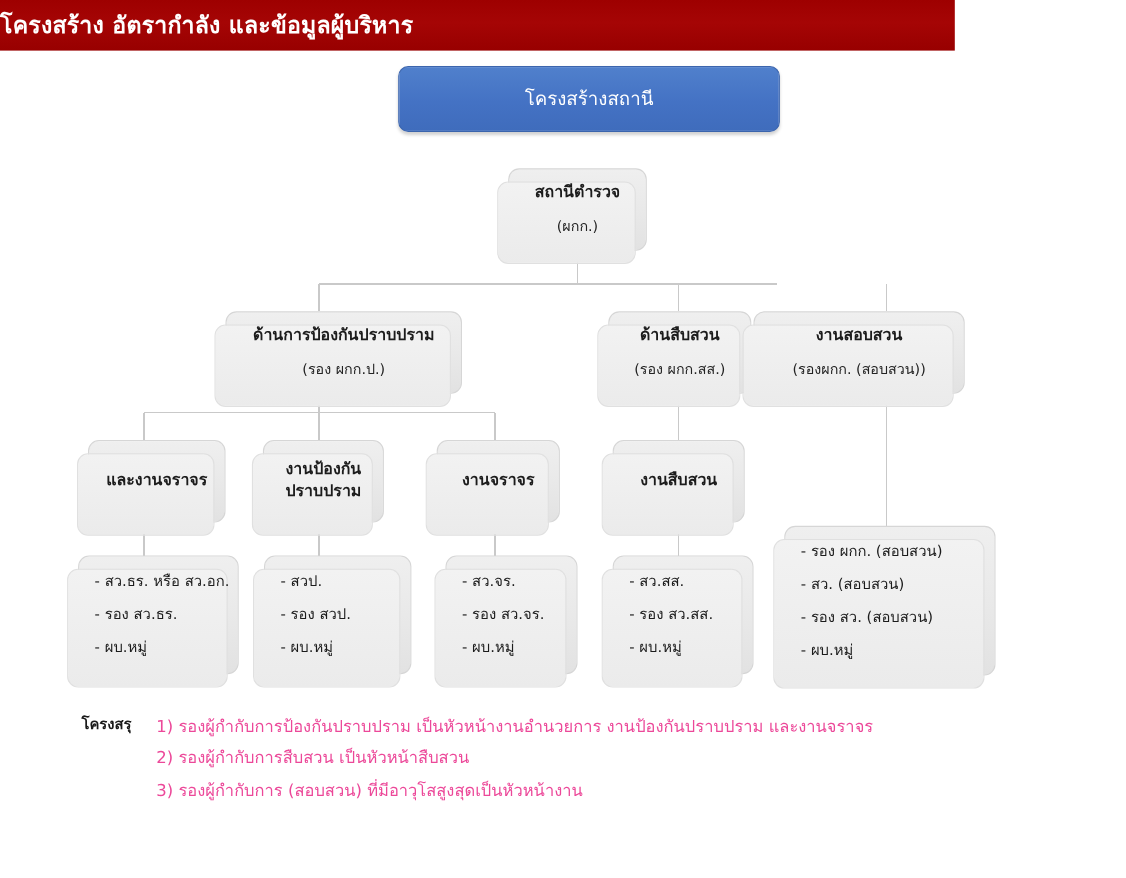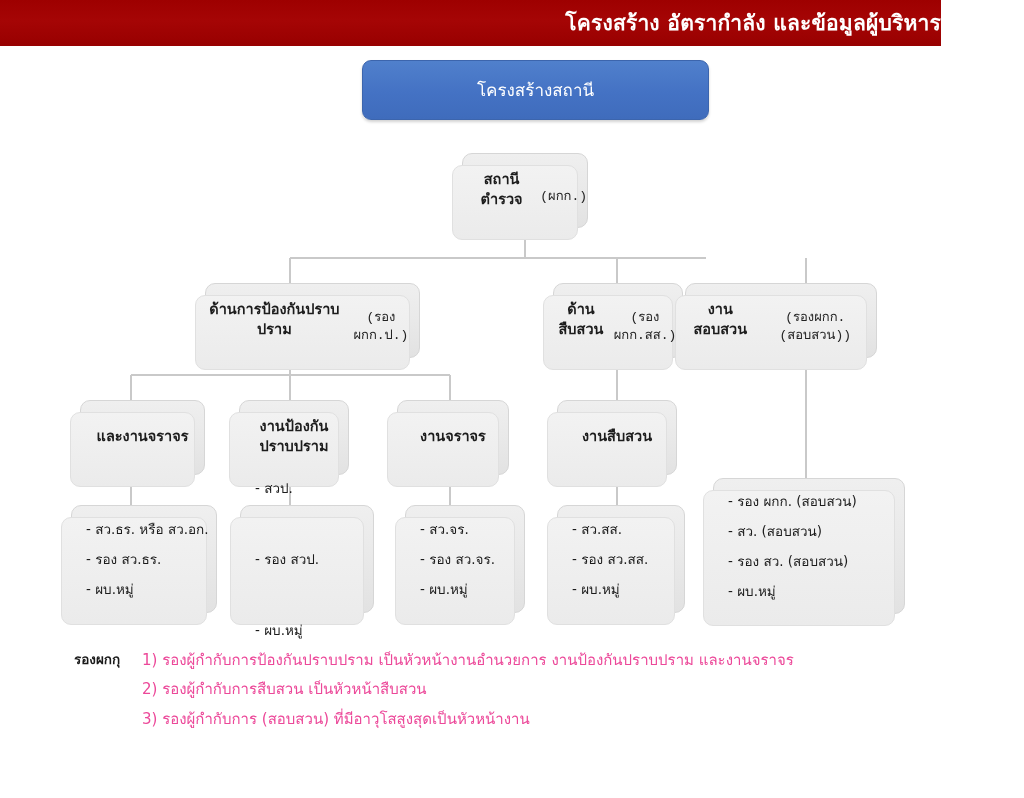--- a/index.html
+++ b/index.html
@@ -15,26 +15,26 @@
     overflow: hidden;
     font-family: "DejaVu Sans", "Liberation Sans", sans-serif;
     color: #1a1a1a;
   }
 
   
   .banner {
     position: absolute;
     left: 0;
     top: 0;
-    width: 941px;
+    width: 868px;
     height: 46px;
     background: linear-gradient(180deg, #9e0000 0%, #a50505 45%, #980000 100%);
     display: flex;
     align-items: center;
-    justify-content: flex-end;
+    justify-content: flex-start;
   }
   .banner-title {
     color: #ffffff;
     font-size: 21px;
     font-weight: bold;
     letter-spacing: 0.2px;
     line-height: 1;
     white-space: nowrap;
   }
 
@@ -78,27 +78,26 @@
   }
 
   
   .node {
     position: absolute;
     box-sizing: border-box;
     border-radius: 10px;
     background: linear-gradient(180deg, #efefef 0%, #e9e9e9 50%, #e2e2e2 100%);
     border: 1px solid #d6d6d6;
     display: flex;
-    flex-direction: row;
+    flex-direction: column;
     align-items: center;
     justify-content: center;
     text-align: center;
     z-index: 2;
     cursor: pointer;
-    font-family: Liberation Mono, monospace;
   }
   .node::before {
     
     content: "";
     position: absolute;
     left: -11px;
     top: 11px;
     width: 100%;
     height: 100%;
     border-radius: 10px;
@@ -263,21 +262,21 @@
   <div class="node" style="left:557px; top:400px; width:120px; height:75px;">
     <div class="title">งานสืบสวน</div>
   </div>
 
   <div class="leaf" style="left:71px; top:505px; width:146px; height:108px;">
     <div class="row">- สว.ธร. หรือ สว.อก.</div>
     <div class="row">- รอง สว.ธร.</div>
     <div class="row">- ผบ.หมู่</div>
   </div>
 
-  <div class="leaf" style="left:240px; top:505px; width:134px; height:108px;gap:41px;">
+  <div class="leaf" style="left:240px; top:505px; width:134px; height:108px;">
     <div class="row">- สวป.</div>
     <div class="row">- รอง สวป.</div>
     <div class="row">- ผบ.หมู่</div>
   </div>
 
   <div class="leaf" style="left:405px; top:505px; width:120px; height:108px;">
     <div class="row">- สว.จร.</div>
     <div class="row">- รอง สว.จร.</div>
     <div class="row">- ผบ.หมู่</div>
   </div>
@@ -292,21 +291,21 @@
     <div class="row">- รอง ผกก. (สอบสวน)</div>
     <div class="row">- สว. (สอบสวน)</div>
     <div class="row">- รอง สว. (สอบสวน)</div>
     <div class="row">- ผบ.หมู่</div>
   </div>
 
 </div>
 
 <div class="notes">
   <div class="notes-row">
-    <div class="notes-label">รองผกกุ</div>
+    <div class="notes-label">โครงสรุ</div>
     <div class="notes-text">1) รองผู้กำกับการป้องกันปราบปราม เป็นหัวหน้างานอำนวยการ งานป้องกันปราบปราม และงานจราจร</div>
   </div>
   <div class="notes-row">
     <div class="notes-spacer"></div>
     <div class="notes-text">2) รองผู้กำกับการสืบสวน เป็นหัวหน้าสืบสวน</div>
   </div>
   <div class="notes-row">
     <div class="notes-spacer"></div>
     <div class="notes-text">3) รองผู้กำกับการ (สอบสวน) ที่มีอาวุโสสูงสุดเป็นหัวหน้างาน</div>
   </div>

